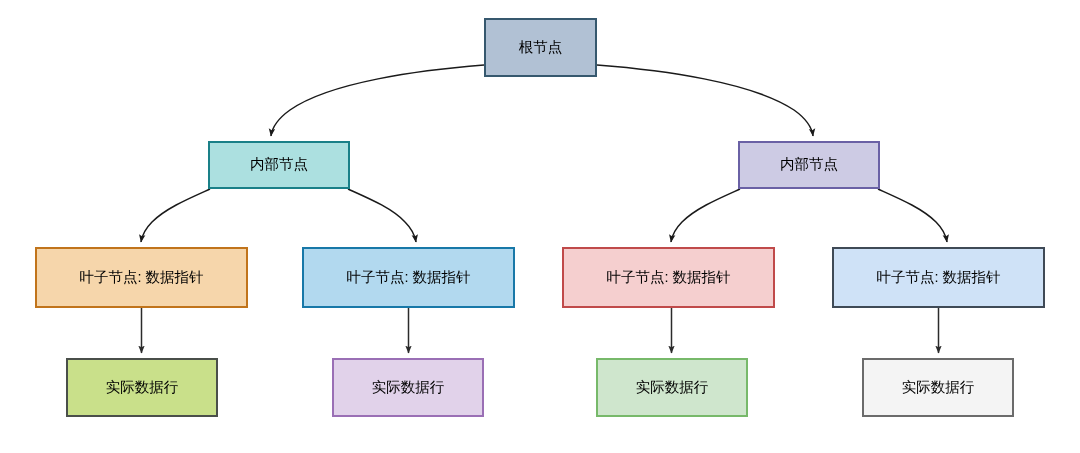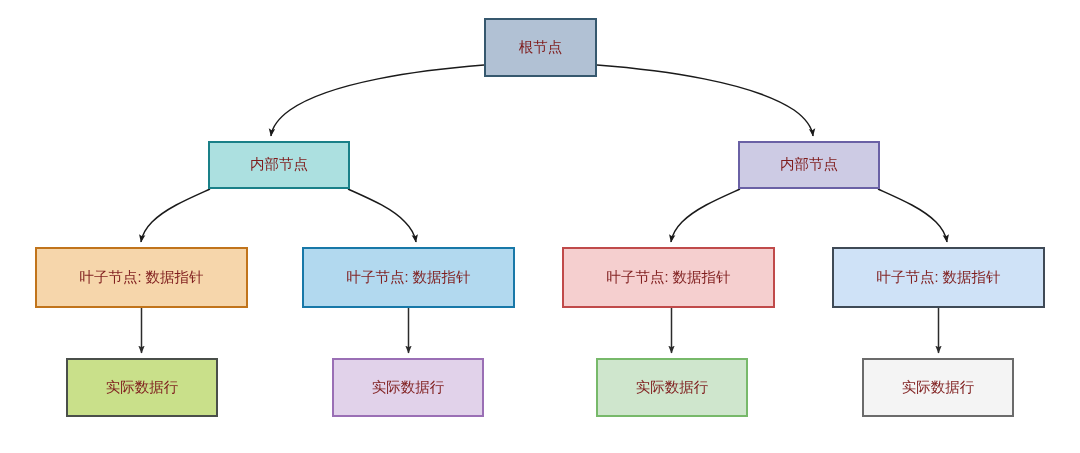--- a/index.html
+++ b/index.html
@@ -26,21 +26,21 @@
     pointer-events: none;
   }
   .node {
     position: absolute;
     box-sizing: border-box;
     display: flex;
     align-items: center;
     justify-content: center;
     text-align: center;
     line-height: 1.2;
-    color: #7f1d1d;
+    color: #000000;
     z-index: 2;
   }
   .node-label {
     display: block;
     white-space: nowrap;
   }
 
   
   .n-root {
     left: 484px;  top: 18px;  width: 113px;  height: 59px;

